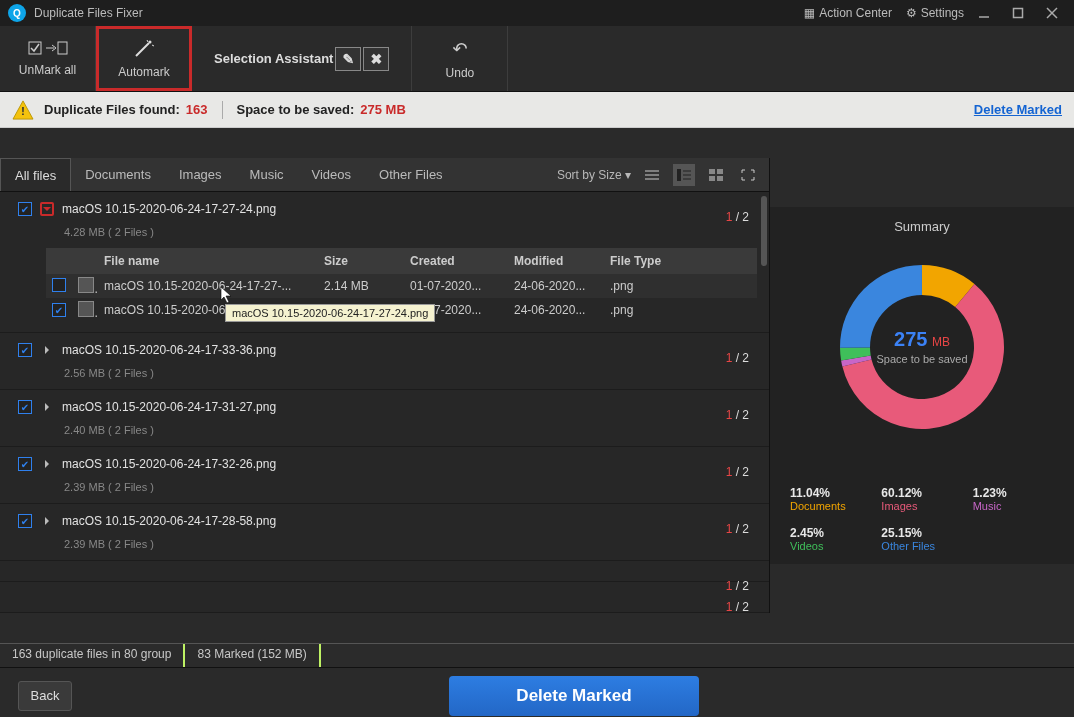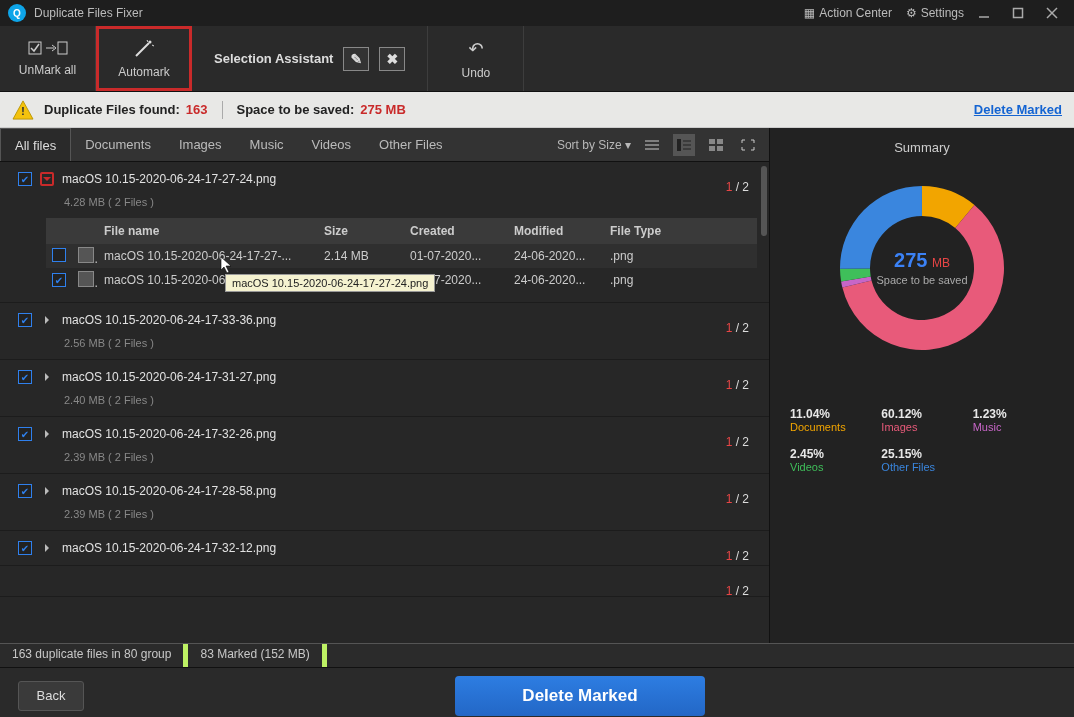--- a/index.html
+++ b/index.html
@@ -11,33 +11,33 @@
 .titlebar .title { color: #bbb; flex:0 0 auto; }
 .titlebar .spacer { flex: 1; }
 .titlebar .menuitem { color:#bbb; margin-left:14px; cursor:pointer; display:flex; align-items:center; gap:4px;}
 .titlebar .winbtn { width:28px; text-align:center; color:#aaa; cursor:pointer; margin-left:6px;}
 .winbtn svg { display:block; margin:0 auto;}
 
 
 .toolbar { height: 66px; background: #2a2a2a; display:flex; border-bottom:1px solid #111;}
 .tool { width: 96px; border-right:1px solid #3d3d3d; display:flex; flex-direction:column; align-items:center; justify-content:center; font-size:12px; color:#ccc; cursor:pointer; gap:6px;}
 .tool.highlight { border:3px solid #c92a2a; }
-.tool-wide { flex:0 0 auto; padding:0 22px; border-right:1px solid #3d3d3d; display:flex; align-items:center; gap:10px; font-size:13px; color:#ddd; font-weight:600;}
+.tool-wide { flex:0 0 auto; padding:0 22px; border-right:1px solid #3d3d3d; display:flex; align-items:center; gap:2px; font-size:13px; color:#ddd; font-weight:600;}
 .iconbox { width:26px; height:24px; border:1px solid #888; display:flex; align-items:center; justify-content:center; font-size:14px; color:#ddd; background:#333;}
 .undo-ico { font-size:18px; }
 
 
 .infobar { height:36px; background:#e8e8e6; border-bottom:1px solid #ccc; display:flex; align-items:center; padding:0 12px; font-size:13px; color:#222; font-weight:600;}
 .infobar .warn { width:22px; height:20px; margin-right:10px; }
 .infobar .sep { width:1px; height:18px; background:#aaa; margin:0 14px;}
 .infobar .red { color:#c92a2a; margin-left:6px;}
 .infobar .delmarked { margin-left:auto; color:#1464d2; text-decoration:underline; cursor:pointer; }
 
 
-.splitter { display:flex; height:515px; }
+.splitter { display:flex; height:515px;align-items:center; }
 .leftpane { width:770px; display:flex; flex-direction:column; background:#2a2a2a; border-right:1px solid #111;}
 .rightpane { flex:1; background:#222; padding:12px 20px; color:#ccc;}
 
 
 .filters { height:34px; background:#333; border-bottom:1px solid #111; display:flex; align-items:center; padding:0 0 0 0; font-size:13px;}
 .ftab { padding:0 14px; height:100%; display:flex; align-items:center; color:#bbb; cursor:pointer;}
 .ftab.active { background:#2a2a2a; border:1px solid #555; border-bottom:none; color:#ddd;}
 .filters .right { margin-left:auto; display:flex; align-items:center; gap:10px; padding-right:10px;}
 .sortby { color:#b8b8b8; font-size:12px; cursor:pointer;}
 .viewbtn { width:22px; height:22px; display:flex; align-items:center; justify-content:center; color:#999; cursor:pointer;}
@@ -75,23 +75,23 @@
 .donut-center { position:absolute; top:50%; left:50%; transform:translate(-50%,-50%); text-align:center; color:#ddd;}
 .donut-center .big { font-size:20px; color:#3b82f6; font-weight:600;}
 .donut-center .unit { font-size:12px; color:#e64545; }
 .donut-center .sub { font-size:11px; color:#aaa; line-height:1.2; margin-top:2px;}
 .legend { display:grid; grid-template-columns:1fr 1fr 1fr; gap:14px 10px; margin-top:44px; font-size:11px;}
 .legend .pct{ font-weight:600; color:#e8e8e8; font-size:12px;}
 .lg-doc{color:#f2a500;} .lg-img{color:#e85a7a;} .lg-mus{color:#c766c7;} .lg-vid{color:#3fbf5a;} .lg-oth{color:#3a86de;}
 
 
 .statusbar { height:24px; background:#2b2b2b; border-top:1px solid #555; display:flex; font-size:12px; color:#c8c8c8;}
-.statusbar .cell { border-right:5px solid #bef264; padding:3px 12px;}
+.statusbar .cell { border-right:2px solid #bef264; padding:3px 12px;}
 .bottombar { height:56px; background:#2a2a2a; border-top:1px solid #111; display:flex; align-items:center; padding:0 18px; gap:20px;}
-.backbtn { width:66px; height:30px; background:#3a3a3a; border:1px solid #555; border-radius:3px; color:#ddd; font-size:13px; cursor:pointer;}
+.backbtn { width:54px; height:30px; background:#3a3a3a; border:1px solid #555; border-radius:3px; color:#ddd; font-size:13px; cursor:pointer;}
 .bigbtn { margin:0 auto; width:250px; height:40px; background:linear-gradient(#2d7de2,#2367c6); color:#fff; border:none; border-radius:4px; font-size:17px; font-weight:600; cursor:pointer;}
 
 .scrollbar { position:absolute; right:2px; top:4px; width:6px; height:70px; background:#555; border-radius:3px;}
 </style>
 </head>
 <body>
 
 <div class="titlebar">
   <div class="logo">Q</div>
   <div class="title">Duplicate Files Fixer</div>
@@ -307,29 +307,20 @@
               <svg width="10" height="10">
                 <path d="M3 1 L7 5 L3 9 Z" fill="#bbb"></path>
               </svg>
             </span>
       <span class="gname">macOS 10.15-2020-06-24-17-28-58.png</span>
     </div>
     <div class="gsize">2.39 MB  ( 2 Files )</div>
     <div class="counter"><span class="marked">1</span>  /  2</div>
         </div>
         <div class="group">
-    <div class="row1">
-      <span class="chk checked"></span>
-      <span class="caret">
-              <svg width="10" height="10">
-                <path d="M3 1 L7 5 L3 9 Z" fill="#bbb"></path>
-              </svg>
-            </span>
-      <span class="gname">macOS 10.15-2020-06-24-17-32-12.png</span>
-    </div>
     <div class="counter"><span class="marked">1</span>  /  2</div>
         </div>
         <div class="group">
     <div class="gsize"></div>
     <div class="counter"><span class="marked">1</span>  /  2</div>
         </div>
       </div>
 
   </div>
 

